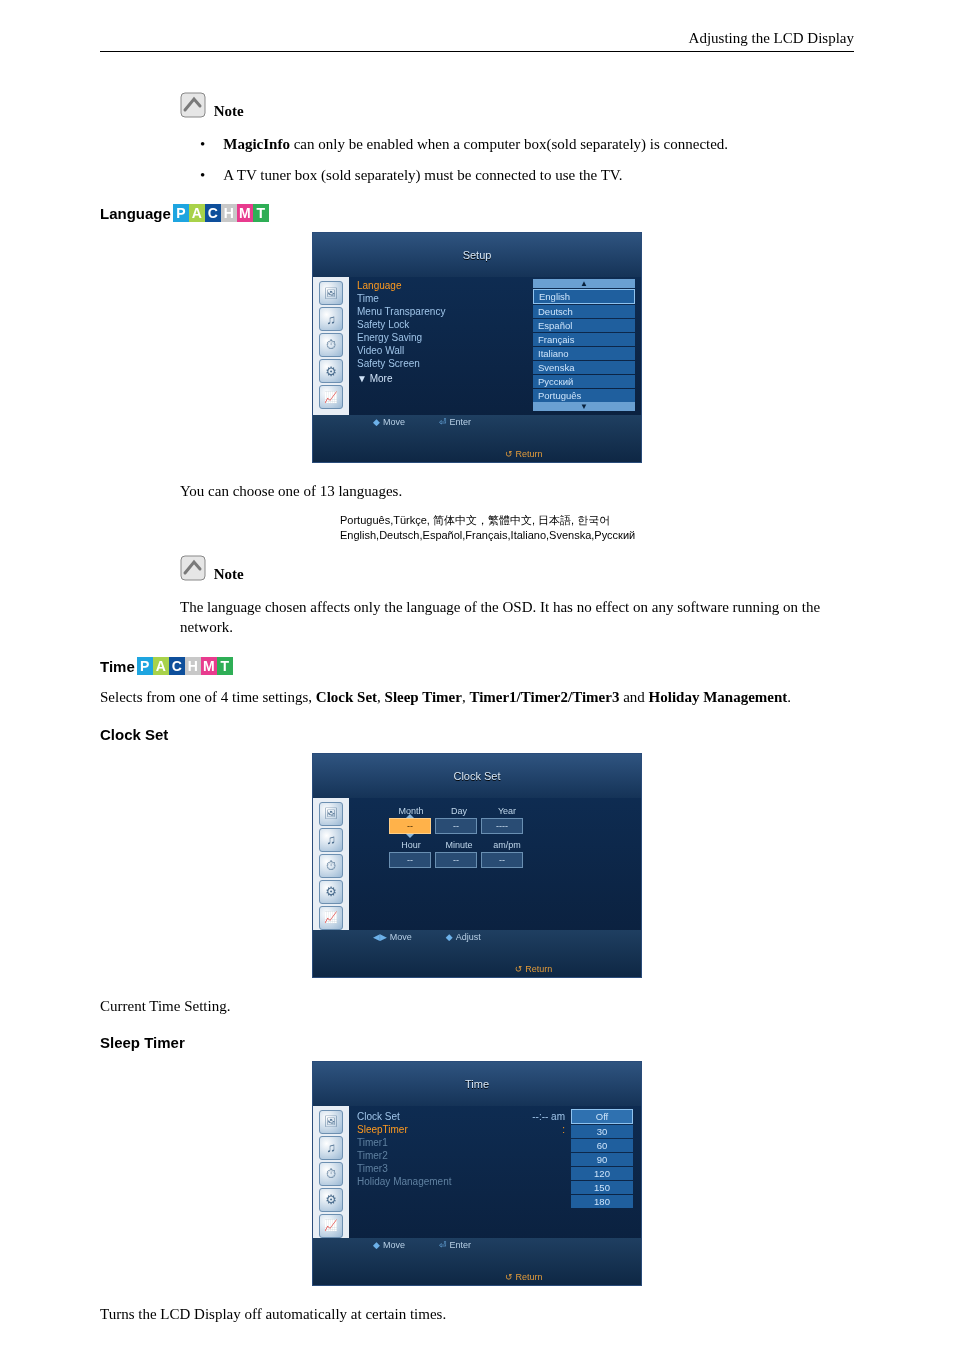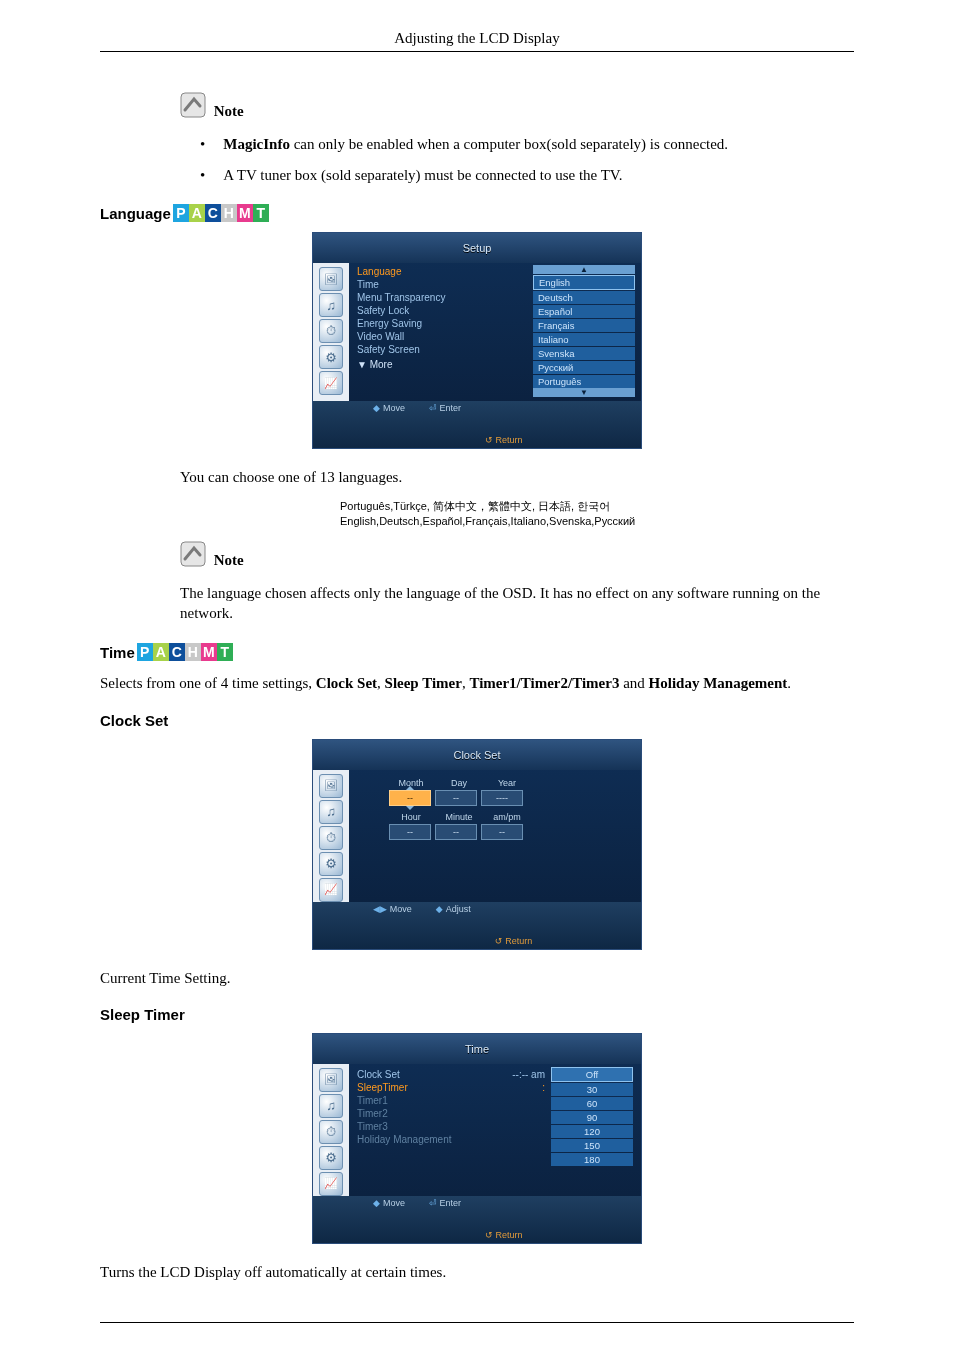--- a/index.html
+++ b/index.html
@@ -6,21 +6,21 @@
   body {
     font-family: "Times New Roman", Times, serif;
     font-size: 15px;
     color: #000;
     background: #fff;
     width: 954px;
     margin: 0 auto;
     padding: 30px 100px 40px 100px;
   }
   .page-header {
-    text-align: center;
+    text-align: right;
     border-bottom: 1.5px solid #000;
     padding-bottom: 4px;
     margin-bottom: 40px;
   }
   .note-icon {
     display: inline-block;
     vertical-align: middle;
     margin-right: 4px;
   }
   .note-label {
@@ -71,21 +71,21 @@
     background: linear-gradient(#0f2f57, #0a1e3a);
     border: 1px solid #2a4c7a;
     font-family: Arial, Helvetica, sans-serif;
     font-size: 10px;
     color: #cfe2f7;
   }
   .osd-title {
     text-align: center;
     color: #d6e6f5;
     font-size: 11px;
-    padding: 9px 0;
+    padding: 16px 0;
     background: linear-gradient(#2f5480, #153357);
     text-shadow: 0 1px 0 #000;
   }
   .osd-body { display: flex; }
   .osd-iconcol {
     width: 36px;
     background: #e8eef5;
     display: flex; flex-direction: column;
     align-items: center;
     padding-top: 4px;
@@ -129,21 +129,21 @@
     color: #cde4fb;
     padding: 1px 5px;
     margin-top: 1px;
     font-size: 9.5px;
   }
   .osd-opt.sel {
     border: 1px solid #8fc3ef;
   }
   .osd-footer {
     display: flex;
-    gap: 24px;
+    gap: 34px;
     padding: 2px 18px 3px 60px;
     color: #b7cfe5;
     background: linear-gradient(#1f3f61, #0e2744);
     font-size: 9px;
   }
   .osd-footer span em { color:#6db1e9; font-style: normal; margin-right:3px;}
   .osd-footer .ret { color:#e09a3a;margin-top:32px; }
   .body-text { margin: 12px 0; line-height: 1.35; }
   .lang-list-img {
     margin-left: 160px;
@@ -182,21 +182,21 @@
     border-right:4px solid transparent;
   }
   .field-box.sel::before { top:-5px; border-bottom:4px solid #8bb6da; }
   .field-box.sel::after { bottom:-5px; border-top:4px solid #8bb6da; }
   .clock-center { padding: 8px 0 12px 40px; }
   
   .time-left { flex:1; padding: 4px 6px 4px 8px; color:#9fc4e8; }
   .time-left .row { padding: 1px 0; display:flex; justify-content:space-between; }
   .time-left .row.hl { color:#ff9a1f;text-align:right; }
   .time-left .dim { color:#5f80a0; }
-  .time-right { width: 90px; padding: 2px 8px 4px 0; }
+  .time-right { width: 70px; padding: 2px 8px 4px 0; }
   .time-right .opt {
     background:#1f5f9e; color:#cde4fb; padding:1px 6px; margin-top:1px; font-size:9.5px; text-align:center;
   }
   .time-right .opt.first { border:1px solid #8fc3ef; background:#2f71b0;}
   hr.foot {
     margin-top: 40px;
     border: none;
     border-top: 1.5px solid #000;
   }
 </style>

